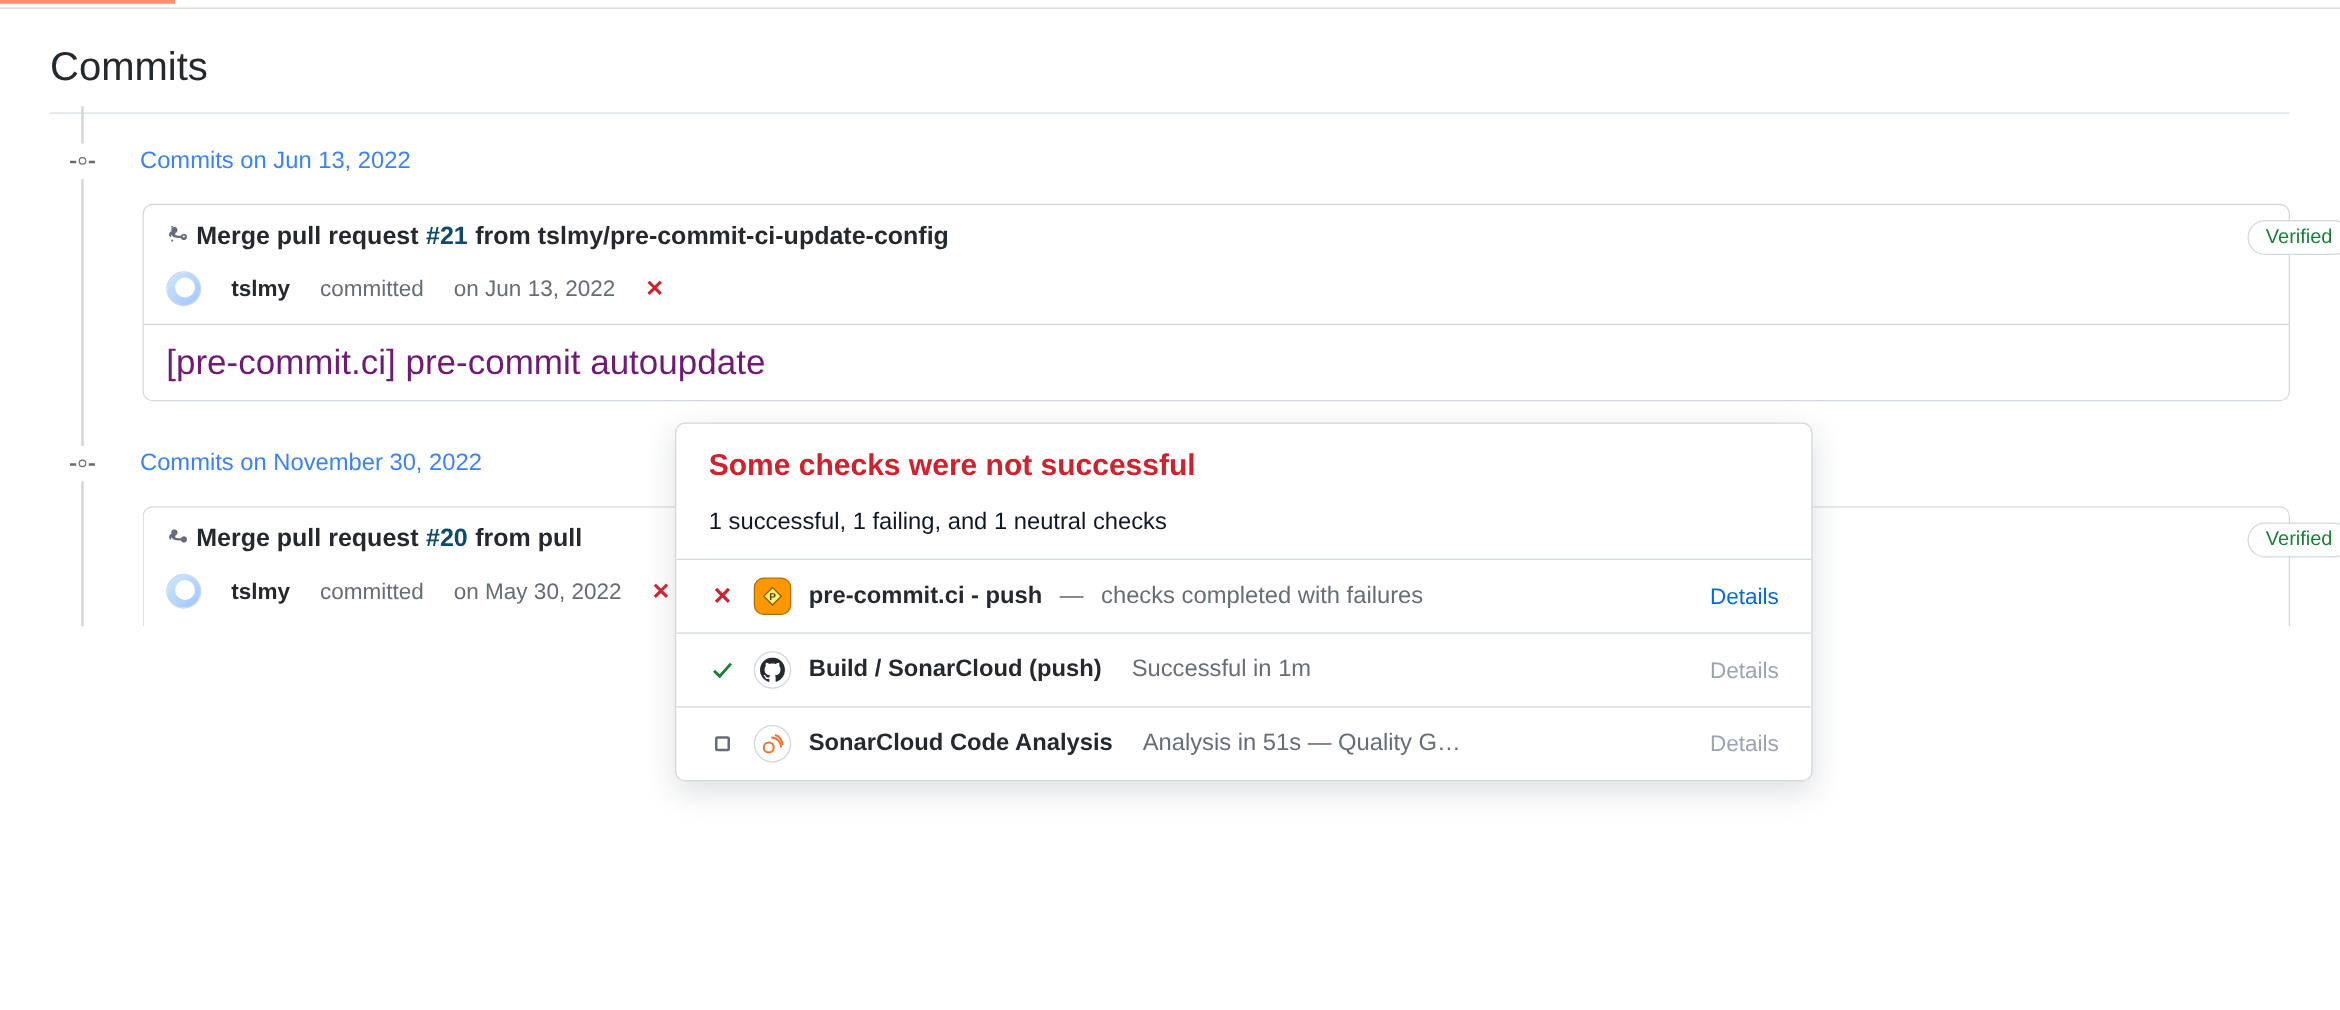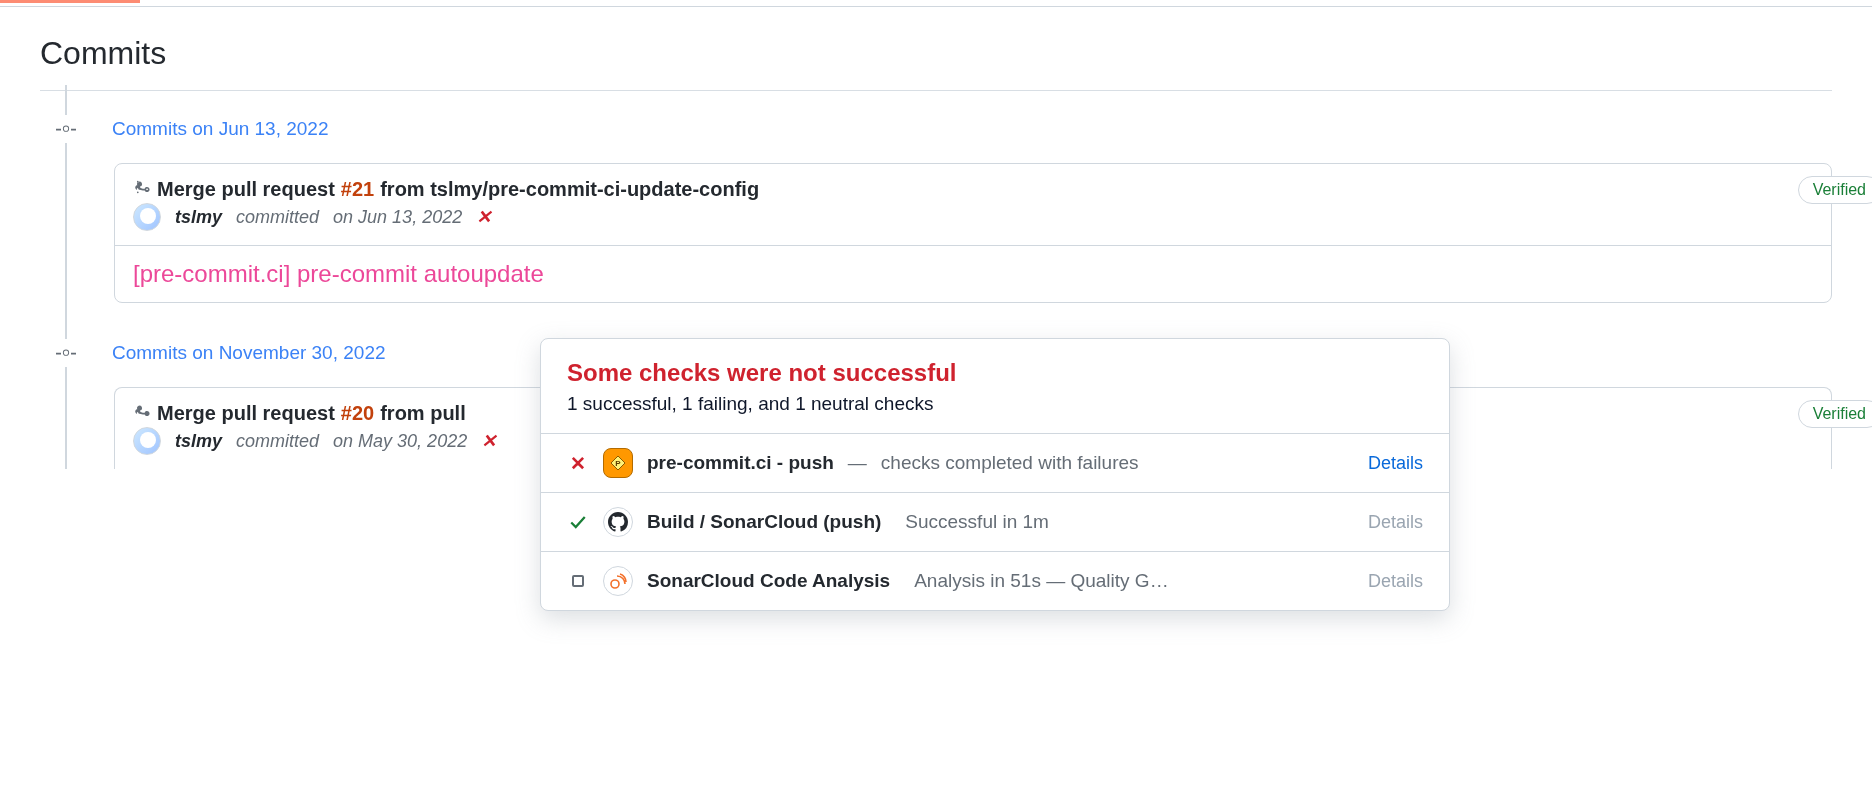--- a/index.html
+++ b/index.html
@@ -106,29 +106,28 @@
   .commit-body { flex:1; min-width:0; }
   .commit-title-line {
     display:flex;
     align-items:flex-start;
     gap:6px;
     font-size:20px;
     white-space:nowrap;
     overflow:hidden;
   }
   .commit-title-line .bold { font-weight:600; }
-  .commit-title-line .prlink { color:#c2410c; }
+  .commit-title-line .prlink { color:#0c4a6e; }
   .commit-meta {
     display:flex;
     align-items:center;
-    gap:14px;
-    margin-top:2px;
+    gap:24px;
+    margin-top:16px;
     font-size:18px;
     color:#656d76;
-    font-style:italic;
   }
   .avatar {
     width:28px;height:28px;border-radius:50%;background:linear-gradient(135deg,#cde8ff,#a0c4ff);
     border:1px solid #d0d7de;
     position:relative;
     overflow:hidden;
   }
   .avatar::after{
     content:"";
     position:absolute;
@@ -142,22 +141,22 @@
     right: -50px;
     top: 12px;
     border:1px solid #d0d7de;
     border-radius: 20px;
     padding: 4px 14px;
     font-size:16px;
     color:#1a7f37;
     background:#fff;
   }
   .secondary-commit-title {
-    color:#ec4899;
-    font-size:24px;
+    color:#701a75;
+    font-size:28px;
     white-space:nowrap;
     overflow:hidden;
   }
   
   .popover {
     position:absolute;
     left: 540px;
     top: 338px;
     width: 910px;
     background:#fff;
@@ -167,21 +166,21 @@
     z-index:50;
   }
   .popover-header {
     padding: 20px 26px 18px;
     border-bottom:1px solid #d0d7de;
   }
   .popover-title {
     font-size: 24px;
     font-weight:600;
     color:#cf222e;
-    margin-bottom:6px;
+    margin-bottom:20px;
   }
   .popover-sub {
     font-size:19px;
     color:#0f172a;
   }
   .check-row {
     display:flex;
     align-items:center;
     gap:14px;
     padding: 14px 26px;

